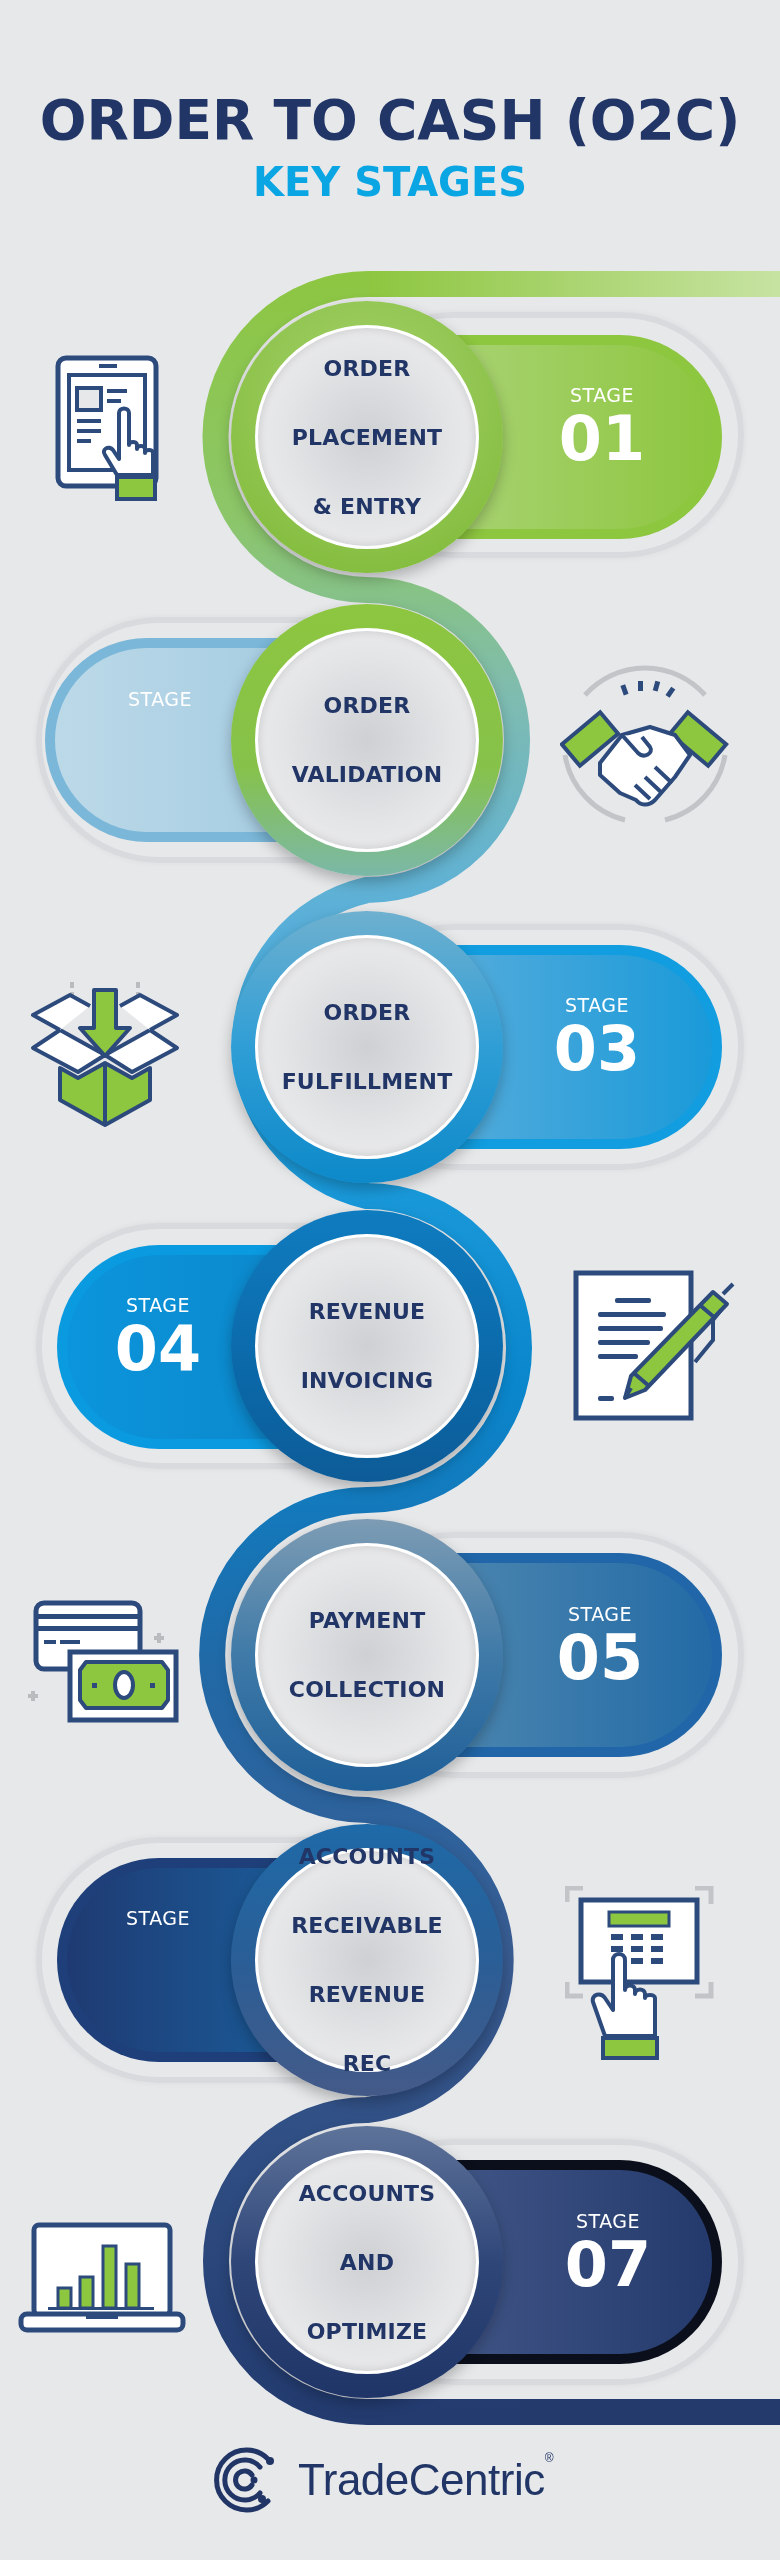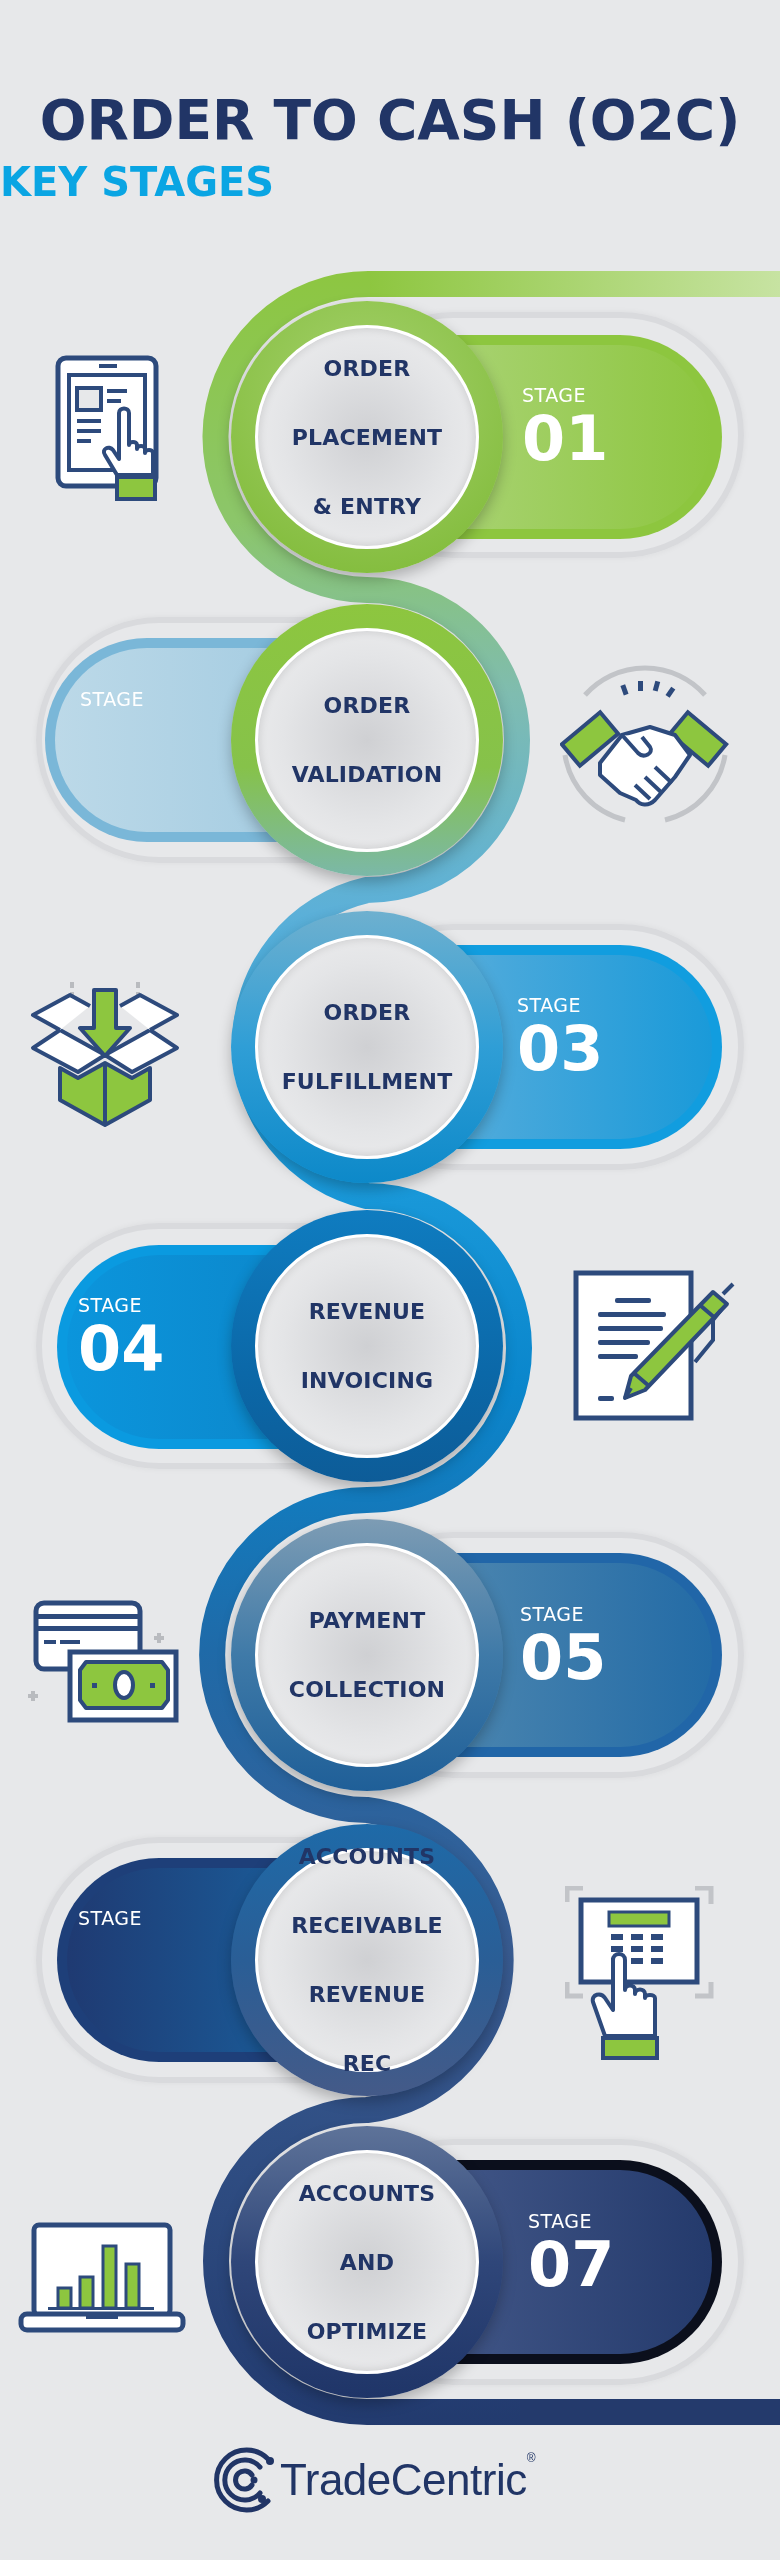--- a/index.html
+++ b/index.html
@@ -1,35 +1,35 @@
 <!DOCTYPE html>
 <html><head>
 <meta charset="utf-8">
 <style>
   html,body{margin:0;padding:0;}
   body{width:780px;height:2560px;background:#e7e8ea;position:relative;overflow:hidden;font-family:"DejaVu Sans","Liberation Sans",sans-serif;}
   .abs{position:absolute;}
   .title{left:0;width:780px;top:84px;text-align:center;color:#213566;font-weight:bold;font-size:55px;letter-spacing:0px;line-height:72px;}
-  .subtitle{left:0;width:780px;top:156px;text-align:left;color:#0aa5e3;font-weight:bold;font-size:40px;line-height:52px;}
+  .subtitle{left:0;width:780px;top:156px;text-align:center;color:#0aa5e3;font-weight:bold;font-size:40px;line-height:52px;}
   svg.snake{position:absolute;left:0;top:0;}
   .halo{position:absolute;border-radius:130px;border:6px solid #d9dadd;box-shadow:0 0 6px rgba(0,0,0,0.05);}
   .pill{position:absolute;height:204px;border-radius:102px;overflow:hidden;}
   .pill .inner{position:absolute;left:10px;right:10px;top:10px;bottom:10px;border-radius:92px;}
-  .stage-box{position:absolute;width:160px;color:#fff;}
+  .stage-box{position:absolute;width:160px;text-align:center;color:#fff;}
   .stage-label{display:block;font-size:19px;line-height:22px;letter-spacing:0.5px;}
   .stage-num{display:block;font-size:62px;font-weight:bold;line-height:66px;}
   .ring{position:absolute;width:272px;height:272px;border-radius:50%;box-shadow:0 6px 14px rgba(0,0,0,0.25);}
   .disc{position:absolute;width:224px;height:224px;border-radius:50%;
         background:radial-gradient(circle at 50% 50%, #cfd0d3 0%, #e4e5e7 55%, #f0f0f1 100%);
         border:3px solid #ffffff;box-sizing:border-box;box-shadow:inset 0 0 10px rgba(0,0,0,0.15);
         display:flex;align-items:center;justify-content:center;flex-direction:column;gap:40px;}
   .disc span{display:block;color:#213566;font-weight:bold;font-size:22px;line-height:29px;text-align:center;letter-spacing:0.2px;}
   .icon{position:absolute;}
   .logo{left:210px;top:2440px;width:360px;height:80px;display:flex;align-items:center;}
-  .logo-text{color:#213566;font-size:44px;font-family:"Liberation Sans",sans-serif;margin-left:0;letter-spacing:-0.5px;}
+  .logo-text{color:#213566;font-size:44px;font-family:"Liberation Sans",sans-serif;margin-left:18px;letter-spacing:-0.5px;}
   .logo-reg{color:#213566;font-size:12px;vertical-align:top;position:relative;top:-4px;}
 </style>
 </head>
 <body>
 
 <div class="abs title">ORDER TO CASH (O2C)</div>
 <div class="abs subtitle">KEY STAGES</div>
 
 <div class="halo" style="left:330px;top:312px;width:402px;height:234px;"></div>
 <div class="halo" style="left:36px;top:617px;width:402px;height:234px;"></div>

